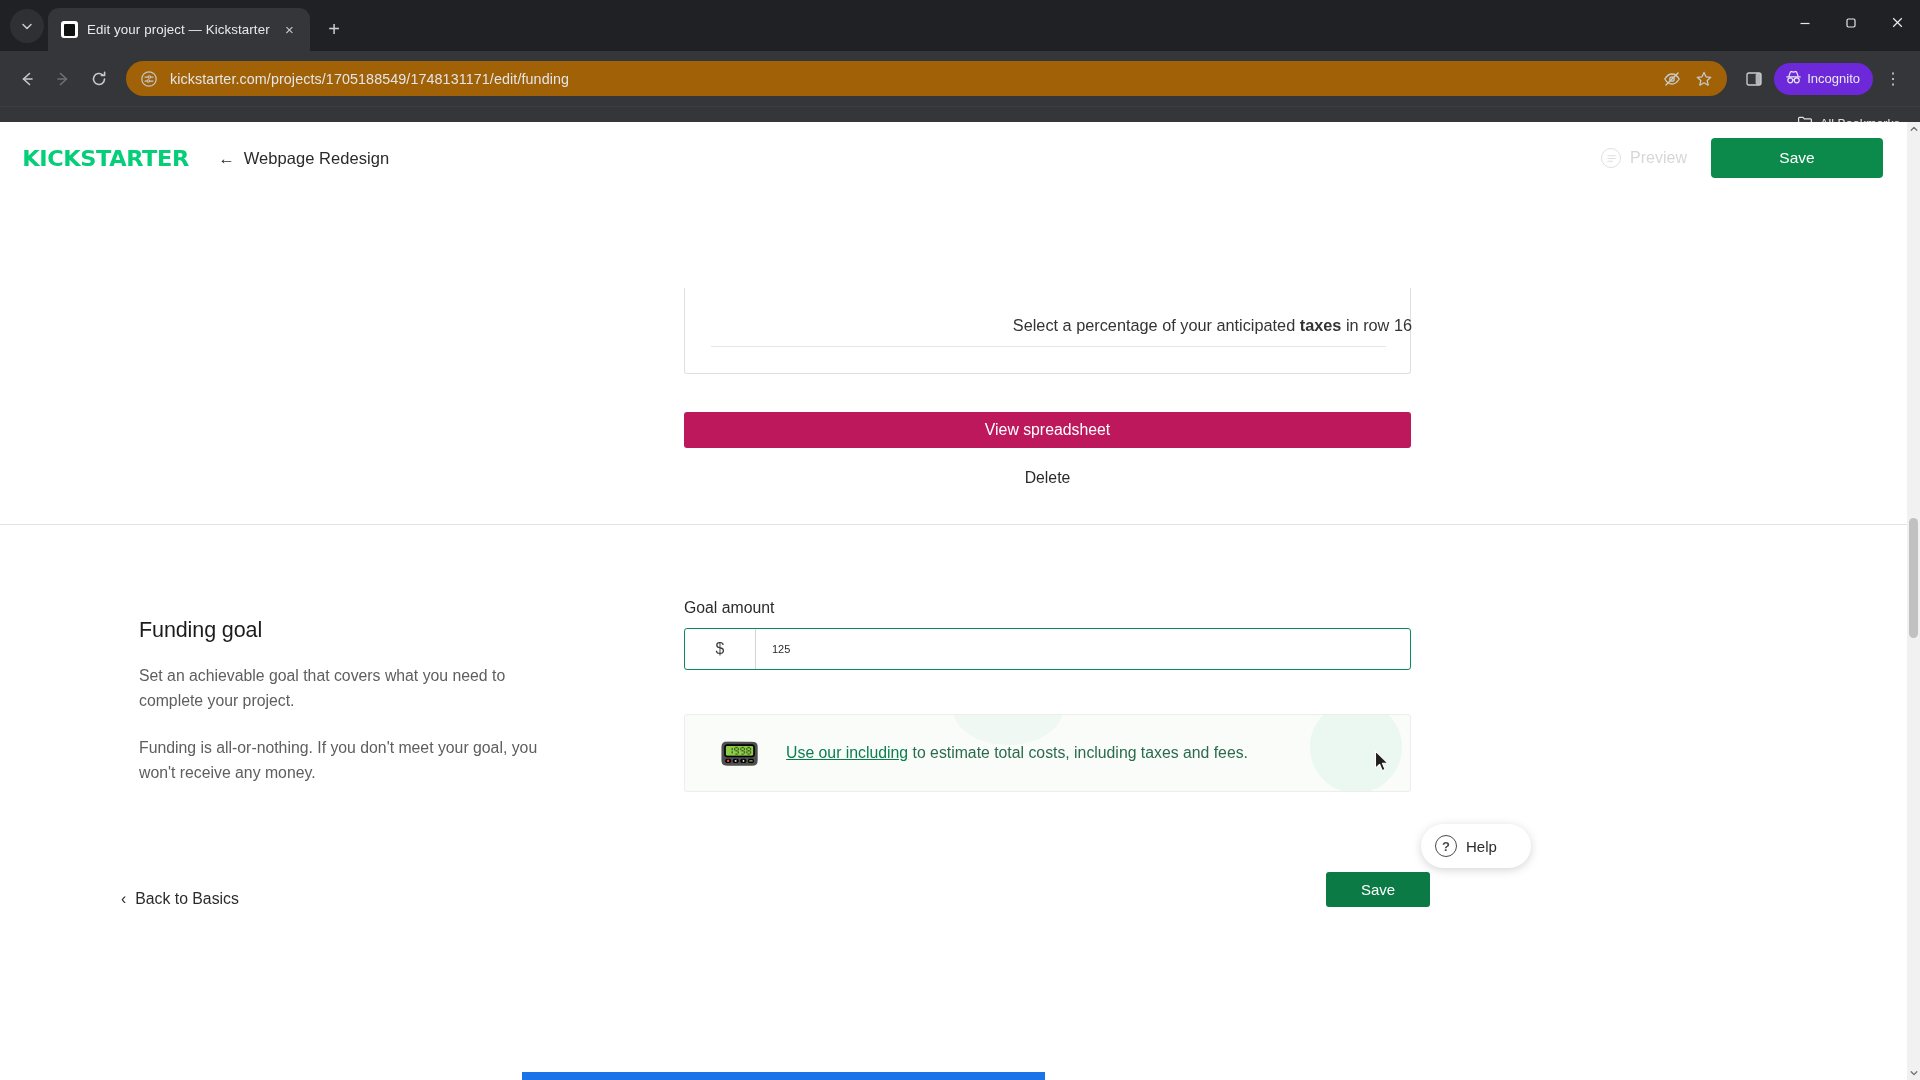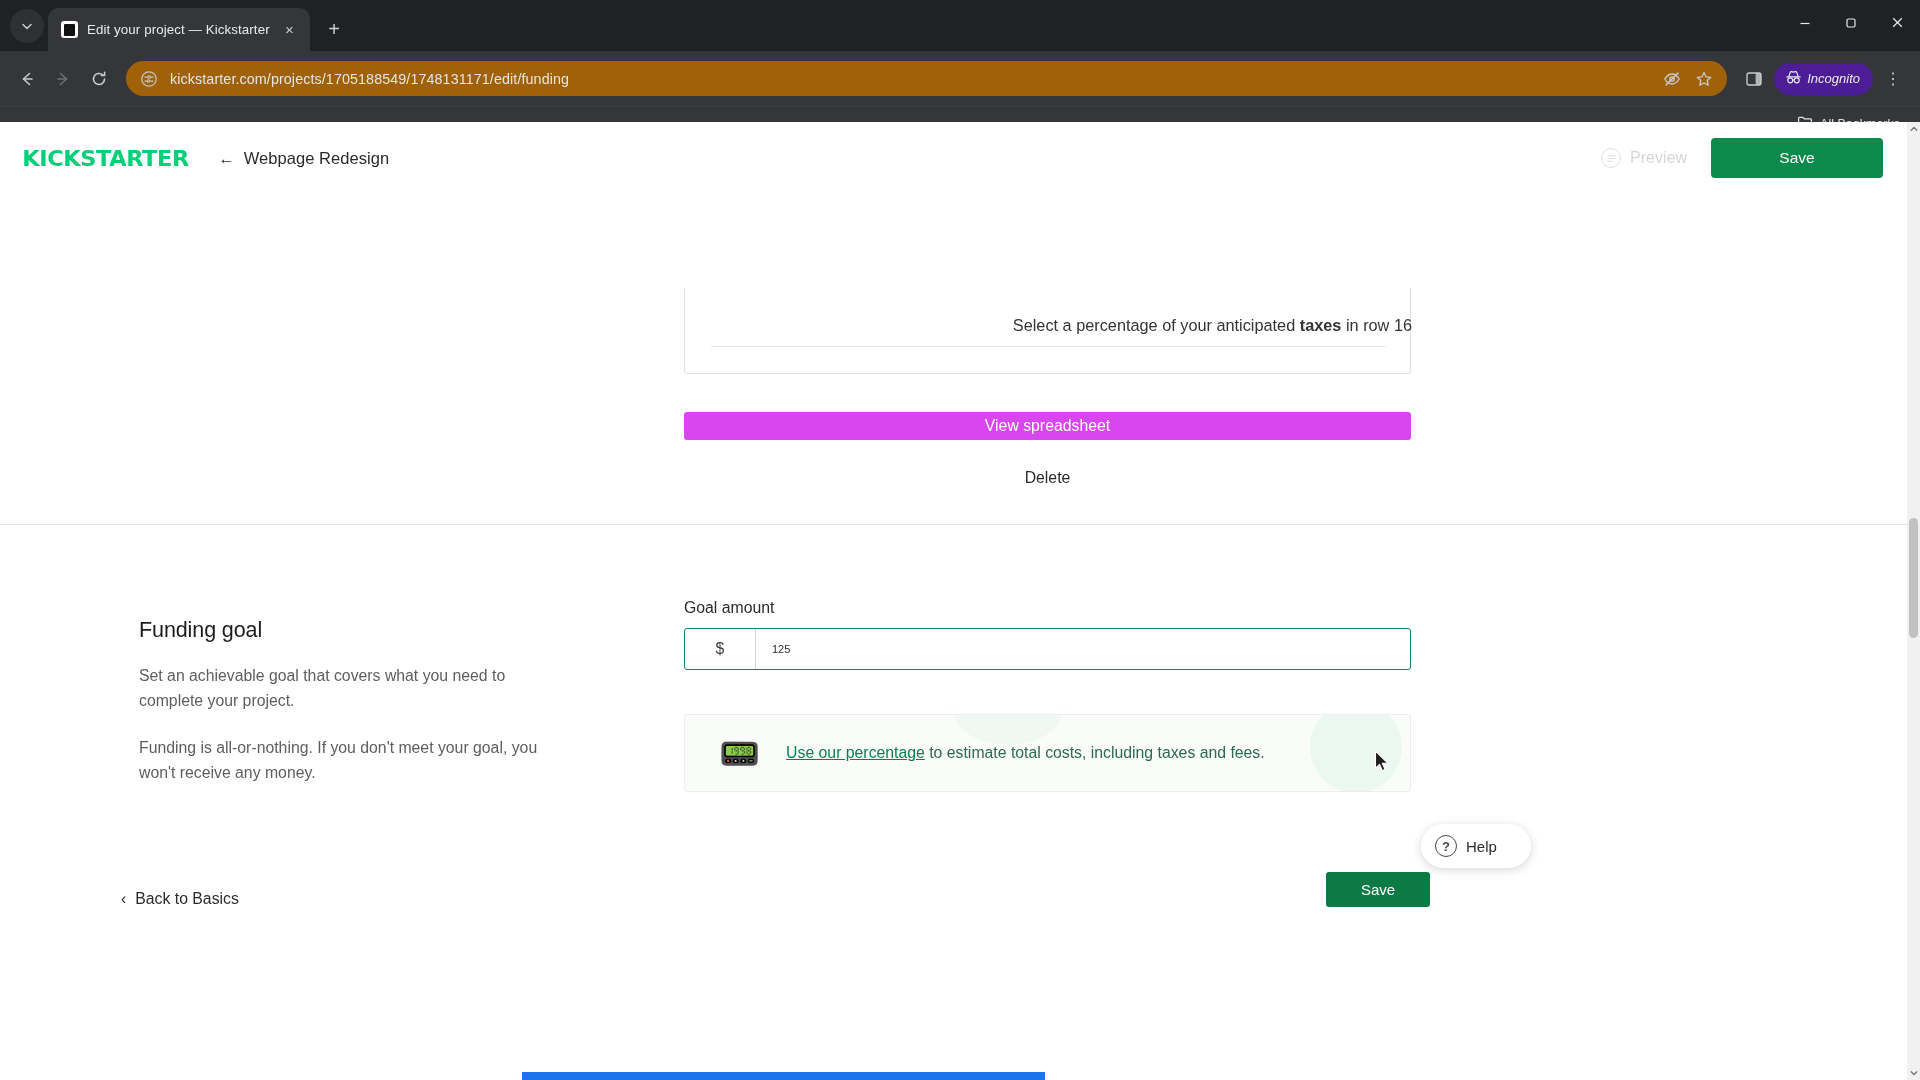--- a/index.html
+++ b/index.html
@@ -68,22 +68,22 @@
     display: flex; align-items: center; padding: 0 6px 0 14px; margin: 0 8px;
     position: relative;
   }
   .omni-site { width: 18px; height: 18px; color: #c3c6ca; flex: 0 0 auto; margin-right: 12px; }
   .omni-url { color: #e3e5e8; font-size: 14.3px; white-space: nowrap; letter-spacing: .1px; flex: 1 1 auto; }
   .omni-actions { display: flex; align-items: center; gap: 2px; padding-right: 2px; }
   .omni-ico { width: 30px; height: 30px; border-radius: 15px; display: flex; align-items: center; justify-content: center; color: #c8cbcf; }
   .tb-right { display: flex; align-items: center; gap: 3px; }
   .tb-ico { width: 34px; height: 34px; border-radius: 17px; display: flex; align-items: center; justify-content: center; color: #c8cbcf; }
   .incognito-pill {
-    height: 32px; border-radius: 16px; background: #4c1d95; display: flex;
-    align-items: center; gap: 4px; padding: 0 13px 0 10px; color: #e8eaed; font-size: 13px; font-style: italic;
+    height: 32px; border-radius: 16px; background: #6d28d9; display: flex;
+    align-items: center; gap: 4px; padding: 0 13px 0 10px; color: #e8eaed; font-size: 13px;
   }
   .bookmarks {
     height: 34px; background: #35363a; display: flex; align-items: center;
     justify-content: flex-end; padding-right: 12px; gap: 8px;
     border-top: 1px solid #3d3e42;
   }
   .bm-item { display: flex; align-items: center; gap: 7px; color: #dfe1e5; font-size: 12.5px; padding: 4px 8px; border-radius: 4px; }
 
   
   .viewport {
@@ -134,22 +134,22 @@
   }
   .taxes-line {
     position: absolute; left: 0; top: 26px; width: 727px; text-align: right;
     font-size: 16.3px; color: #343434; line-height: 22px;
   }
   .taxes-line b { font-weight: 700; }
   .taxes-divider {
     position: absolute; left: 26px; top: 58px; width: 675px; height: 1px; background: #e6e6e6;
   }
   .btn-viewsheet {
-    position: absolute; left: 684px; top: 218px; width: 727px; height: 28px;
-    background: #d946ef; color: #fff; border: none; border-radius: 3px;
+    position: absolute; left: 684px; top: 218px; width: 727px; height: 36px;
+    background: #be185d; color: #fff; border: none; border-radius: 3px;
     font-size: 15.8px; font-family: inherit; display: flex;
     align-items: center; justify-content: center;
   }
   .link-delete {
     position: absolute; left: 684px; top: 275px; width: 727px; text-align: center;
     font-size: 15.8px; color: #2b2b2b; 
   }
   .sec-divider {
     position: absolute; left: 0; top: 330px; width: 1907px; height: 1px; background: #e3e3e3;
   }
@@ -419,21 +419,21 @@
           <div class="goal-label">Goal amount</div>
           <div class="amount-field">
             <div class="amount-currency">$</div>
             <div class="amount-value" placeholder="0">125</div>
           </div>
 
           <div class="calc-banner">
             <div class="calc-blob2"></div>
             <div class="calc-blob1"></div>
             <span class="calc-emoji">📟</span>
-            <span class="calc-text"><a href="#">Use our percentage</a><span> to estimate total costs, including taxes and fees.</span></span>
+            <span class="calc-text"><a href="#">Use our including</a><span> to estimate total costs, including taxes and fees.</span></span>
           </div>
         </div>
       </div>
 
       <div class="footer-nav">
         <div class="back-link">
           <span>‹</span>
           <span>Back to Basics</span>
         </div>
         <button class="btn-save-bottom">Save</button>

